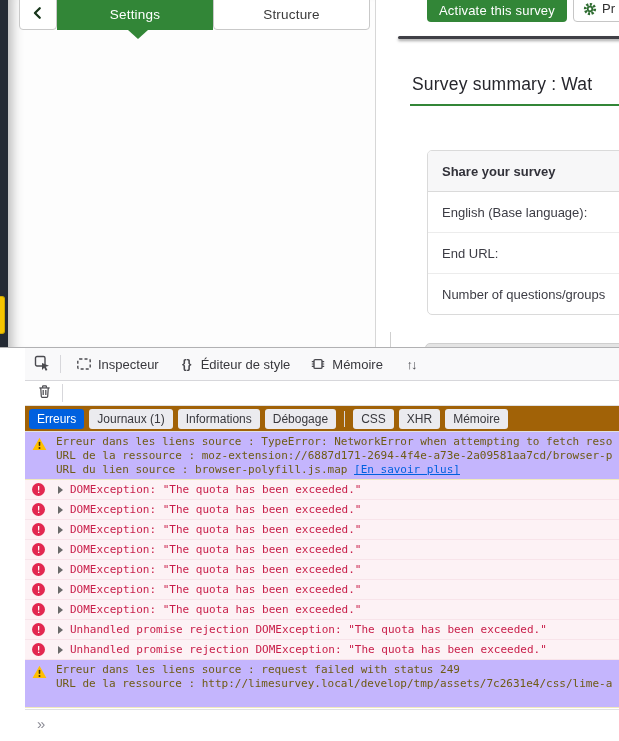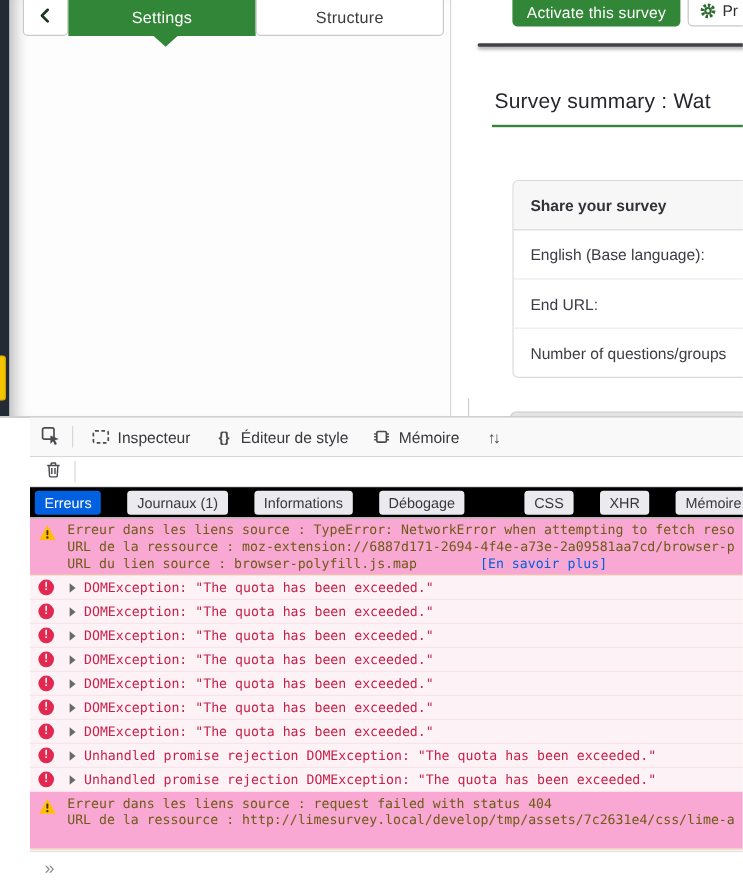--- a/index.html
+++ b/index.html
@@ -60,40 +60,40 @@
   .tool-tab .ticon{display:flex;width:16px;height:16px;color:#4a4a4f;align-items:center;justify-content:center;}
   .net-glyph{font-size:13px;font-weight:bold;letter-spacing:-2px;color:#4a4a4f;}
   .braces{font-size:12px;font-weight:bold;color:#4a4a4f;}
 
   .dt-filter{height:25px;flex:none;background:#fff;border-bottom:1px solid #e0e0e2;display:flex;
     align-items:center;padding:0 6px;box-sizing:border-box;}
   .filter-input{flex:1;border:none;outline:none;font-size:12.5px;color:#0c0c0d;font-family:inherit;
     background:transparent;padding-left:10px;}
   .filter-input::placeholder{color:#737373;}
 
-  .dt-pills{height:26px;flex:none;background:#000000;border-bottom:1px solid #e0e0e2;display:flex;
-    align-items:center;padding:0 4px;gap:22px;box-sizing:border-box;}
+  .dt-pills{height:26px;flex:none;background:#a16207;border-bottom:1px solid #e0e0e2;display:flex;
+    align-items:center;padding:0 4px;gap:5px;box-sizing:border-box;}
   .pill{font-size:12px;padding:3px 8px;border-radius:3px;background:#ebebef;color:#38383d;cursor:pointer;
     white-space:nowrap;}
   .pill.active{background:#0060df;color:#fff;}
   .pill-div{width:1px;height:16px;background:#d7d7db;margin:0 3px;}
 
   .dt-console{flex:1;overflow:hidden;font-family:"DejaVu Sans Mono",monospace;font-size:11px;}
   .msg{display:flex;align-items:flex-start;box-sizing:border-box;padding:0 4px 0 7px;}
-  .msg.warning{background:#f9a8d4;border-bottom:1px solid #f0e9bd;color:#6e5b15;height:48px;padding-top:3px;}
+  .msg.warning{background:#c4b5fd;border-bottom:1px solid #f0e9bd;color:#6e5b15;height:48px;padding-top:3px;}
   .msg.error{background:#fdf2f5;border-bottom:1px solid #f8e4ea;color:#c81e49;height:20px;align-items:center;}
   .err-ico{flex:none;width:13px;height:13px;border-radius:50%;background:#e22850;color:#fff;display:flex;
     align-items:center;justify-content:center;font-size:9.5px;font-weight:bold;margin-right:13px;
     font-family:"DejaVu Sans Mono",monospace;}
   .warn-ico{flex:none;width:15px;height:14px;margin:2px 9px 0 0;}
   .expand{flex:none;width:0;height:0;border-top:4px solid transparent;border-bottom:4px solid transparent;
     border-left:5px solid #6a6a6a;margin-right:7px;cursor:pointer;}
   .mtext{white-space:pre;overflow:hidden;}
   .warn-lines{line-height:14px;white-space:pre;overflow:hidden;}
-  .learn-more{color:#0060df;cursor:pointer;margin-left:46px;}
+  .learn-more{color:#0060df;text-decoration:underline;cursor:pointer;}
 
   .dt-input{flex:none;height:32px;border-top:1px solid #e0e0e2;background:#fff;display:flex;
     align-items:flex-start;padding:6px 0 0 12px;box-sizing:border-box;cursor:text;}
   .prompt{color:#8c8c96;font-size:15px;line-height:1;}
 </style>
 </head>
 <body>
 
 <div>
 
@@ -264,21 +264,21 @@
           <span class="err-ico">!</span>
           <span class="expand"></span>
           <span class="mtext">Unhandled promise rejection DOMException: "The quota has been exceeded."</span>
         </div>
         <div class="msg warning">
           <span class="warn-ico"><svg width="15" height="14" viewBox="0 0 16 15">
               <path d="M8 0.8 L15.4 14 H0.6 Z" fill="#ffbf00"></path>
               <rect x="7.15" y="5" width="1.7" height="4.6" rx="0.85" fill="#3f3000"></rect>
               <circle cx="8" cy="11.7" r="1.05" fill="#3f3000"></circle>
             </svg></span>
-          <div class="warn-lines"><div><span>Erreur dans les liens source : request failed with status 404</span></div><div><span>URL de la ressource : http://limesurvey.local/develop/tmp/assets/7c2631e4/css/lime-a</span></div></div>
+          <div class="warn-lines"><div><span>Erreur dans les liens source : request failed with status 249</span></div><div><span>URL de la ressource : http://limesurvey.local/develop/tmp/assets/7c2631e4/css/lime-a</span></div></div>
         </div>
       </div>
 
     <div class="dt-input">
       <span class="prompt">»</span>
     </div>
   </section>
 </div>
 
 </body></html>

